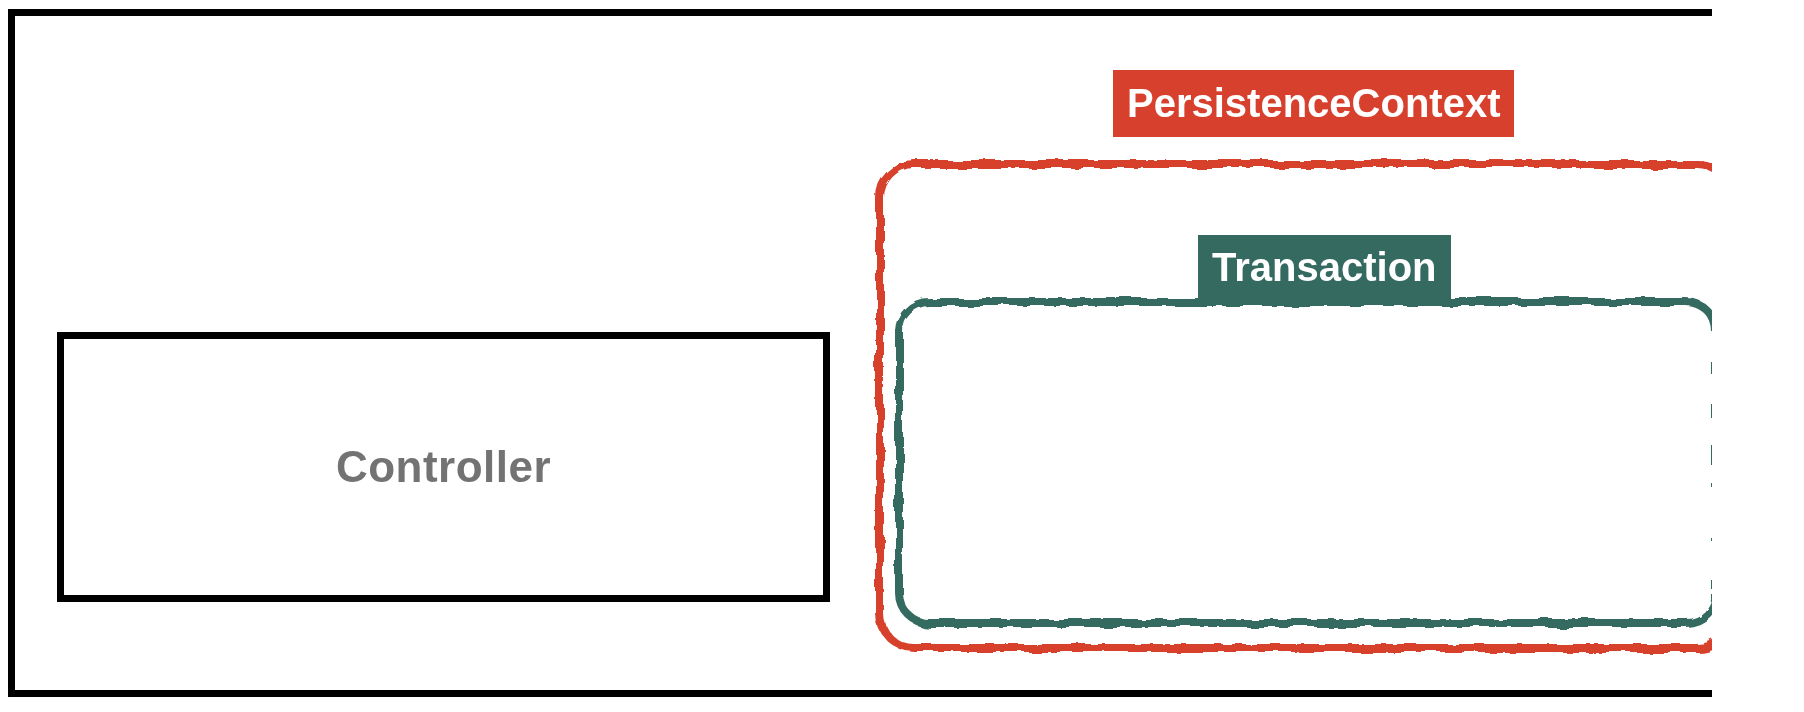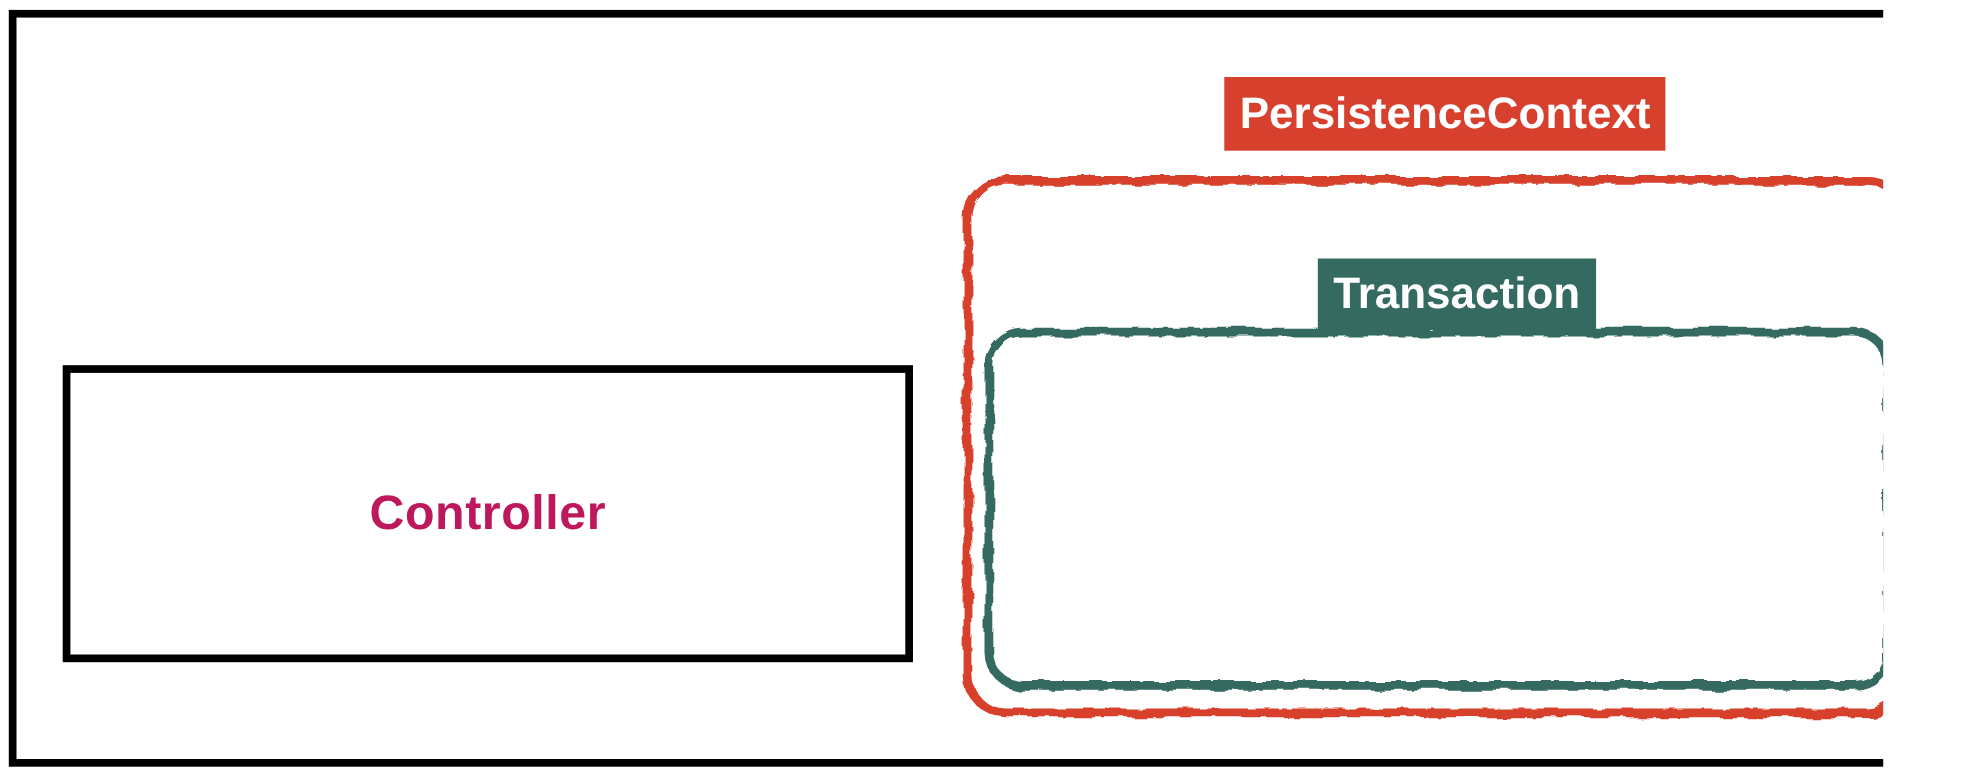--- a/index.html
+++ b/index.html
@@ -29,21 +29,21 @@
     border: 7px solid #000000;
     box-sizing: border-box;
     display: flex;
     align-items: center;
     justify-content: center;
     background: #ffffff;
   }
   .node-box .node-label {
     font-size: 44px;
     font-weight: bold;
-    color: #be185d;
+    color: #737373;
     letter-spacing: 0.5px;
   }
   .controller-box {
     left: 57px;
     top: 332px;
     width: 773px;
     height: 270px;
   }
   .service-box {
     left: 920px;

